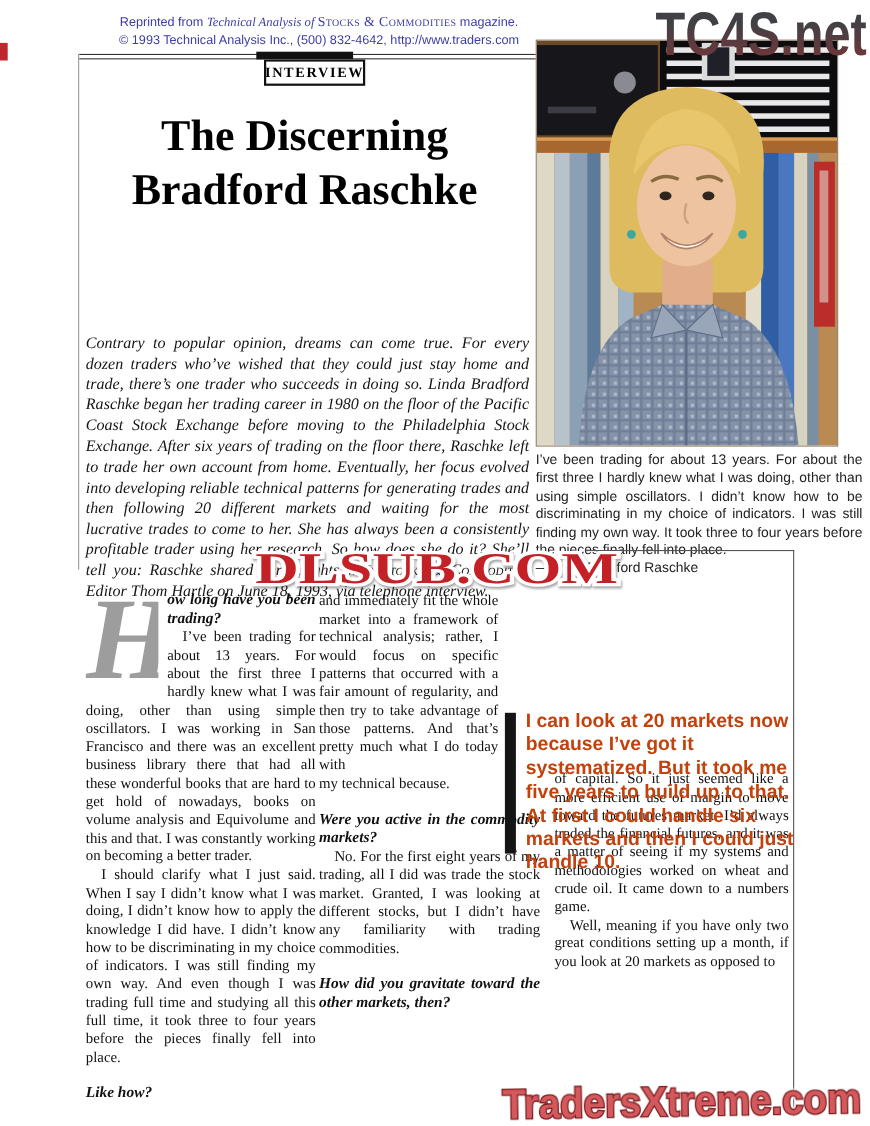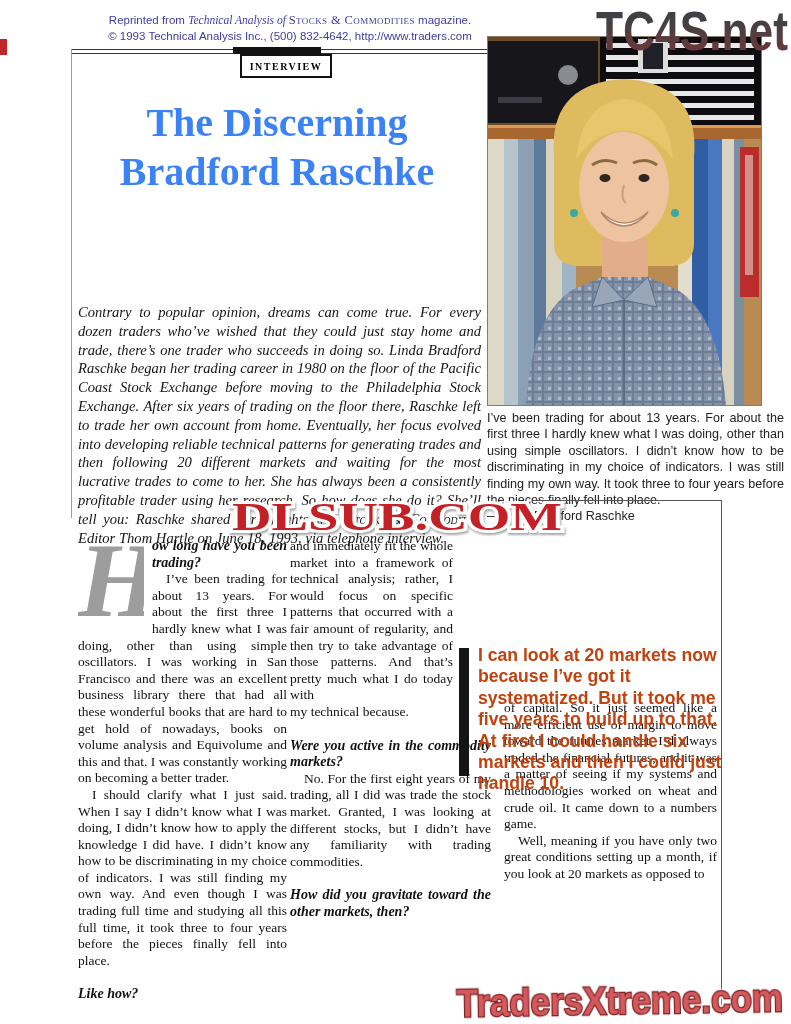--- a/index.html
+++ b/index.html
@@ -14,24 +14,24 @@
   .header .b{font-weight:normal;}
 
   .red-mark{position:absolute;left:0;top:39px;width:7px;height:16px;background:#c0272d;}
 
   .rule-top{position:absolute;left:72px;top:49px;width:415px;height:3px;
             border-top:1.5px solid #333;border-bottom:1px solid #333;}
   .left-rule{position:absolute;left:71px;top:49px;width:1px;height:469px;background:#9a9a9a;}
   .int-bar{position:absolute;left:233px;top:47px;width:88px;height:7px;background:#111;}
   .int-box{position:absolute;left:240px;top:54px;width:88px;height:20px;border:2px solid #111;background:#fff;
            display:flex;align-items:center;justify-content:center;
-           font-weight:bold;font-size:10px;letter-spacing:1.5px;}
+           font-weight:bold;font-size:13px;letter-spacing:1.5px;}
 
   .title{position:absolute;left:76px;top:98px;width:402px;text-align:center;
-         color:#3b82f6;font-weight:bold;font-size:40px;line-height:49px;}
+         color:#000000;font-weight:bold;font-size:40px;line-height:49px;}
 
   .intro{position:absolute;left:78px;top:303px;width:403px;font-style:italic;
          font-size:14.6px;line-height:18.8px;text-align:justify;color:#141414;}
   .intro .sc{font-variant:small-caps;}
 
   .photo{position:absolute;left:487px;top:36px;width:273px;height:368px;border:1px solid #8a7a6a;z-index:1;}
   .photo svg{display:block;}
 
   .caption{position:absolute;left:487px;top:410px;width:297px;
            font-family:"Liberation Sans",sans-serif;font-size:12.6px;line-height:16.4px;

